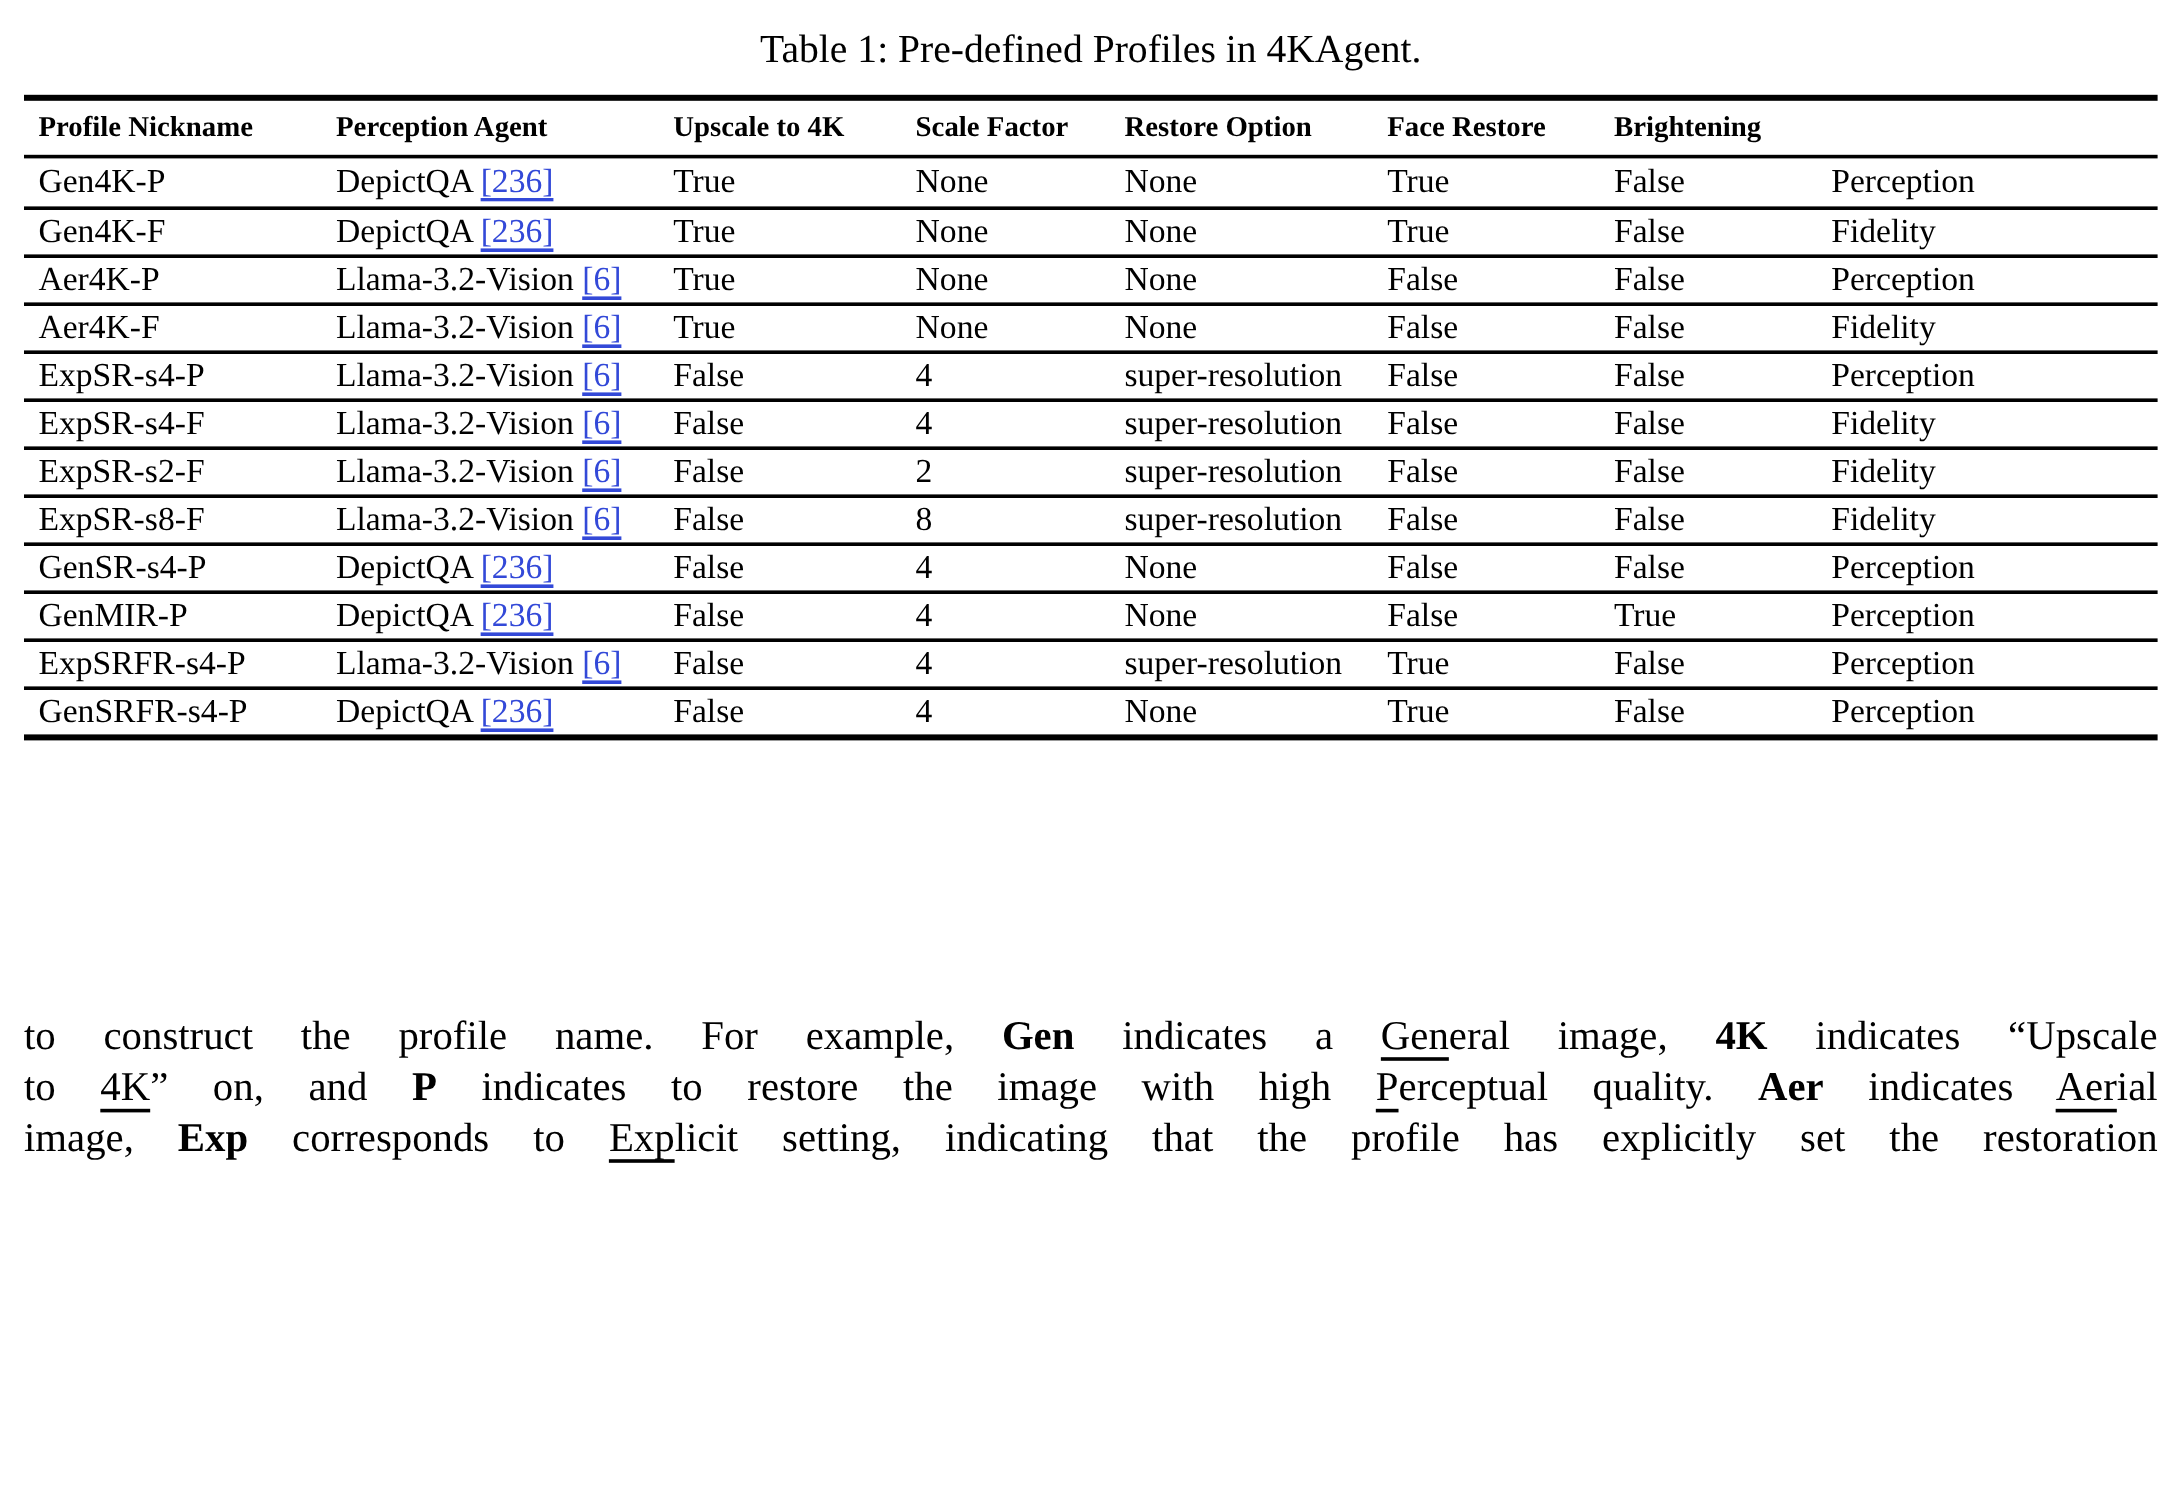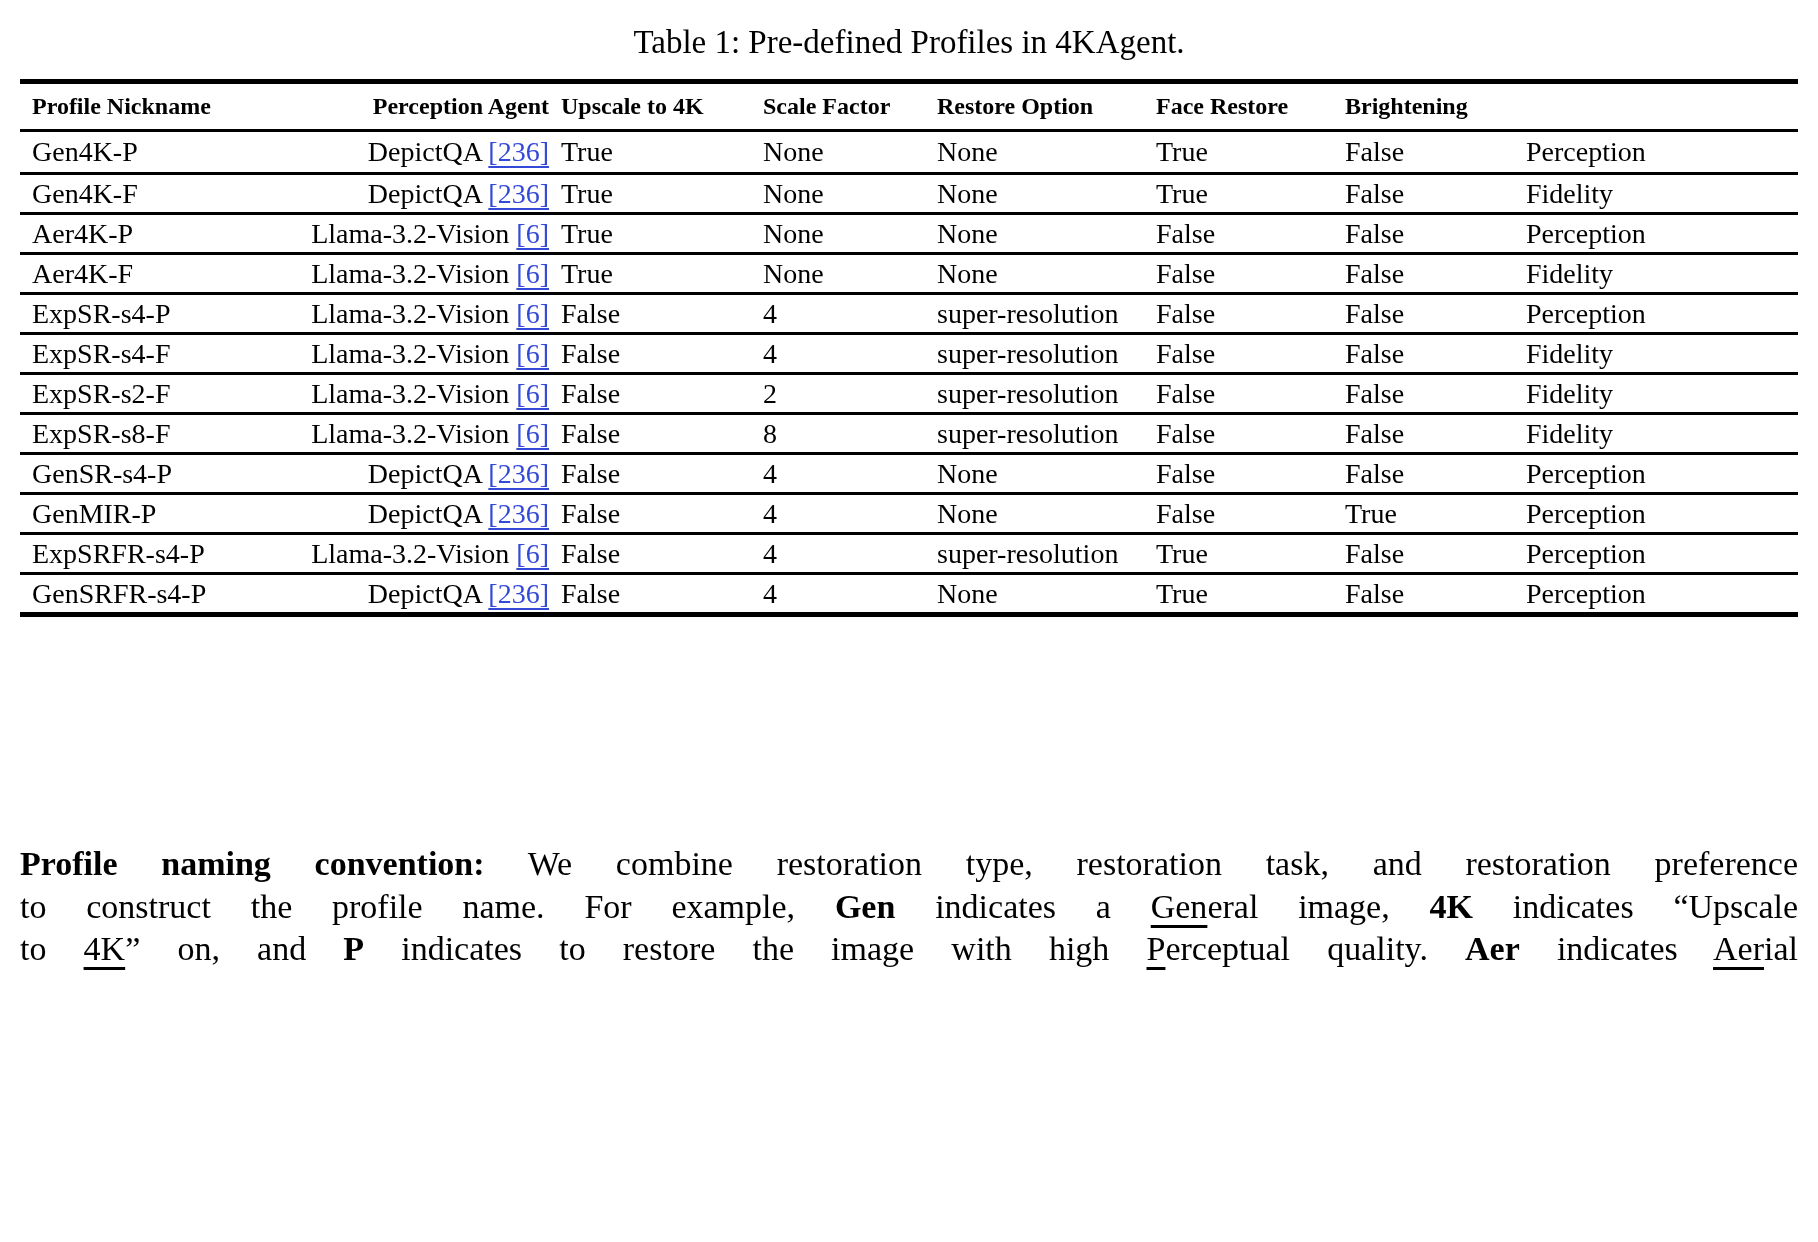--- a/index.html
+++ b/index.html
@@ -39,21 +39,21 @@
     font-size: 28px;
   }
   .tr + .tr { border-top: 3px solid #000; }
 
   .th, .td {
     padding-left: 12px;
     white-space: nowrap;
     overflow: hidden;
   }
   .c0 { width: 248px; }
-  .c1 { width: 281px; text-align: right; }
+  .c1 { width: 281px; }
   .c2 { width: 202px; }
   .c3 { width: 174px; }
   .c4 { width: 219px; }
   .c5 { width: 189px; }
   .c6 { width: 181px; }
   .c7 { width: 284px; }
 
   .cite {
     color: var(--link, #3349d8);
     text-decoration: underline;
@@ -218,18 +218,18 @@
           <div class="td c4">None</div>
           <div class="td c5">True</div>
           <div class="td c6">False</div>
           <div class="td c7">Perception</div>
         </div>
       </div>
     <div class="rule thick"></div>
   </div>
 
   <div class="caption">
-      <div class="cap-line"><span class="b">Profile naming convention:</span><span> We combine restoration type, restoration task, and restoration preference</span></div>
       <div class="cap-line"><span>to construct the profile name. For example, </span><span class="b">Gen</span><span> indicates a </span><span class="u">Gen</span><span>eral image, </span><span class="b">4K</span><span> indicates “Upscale</span></div>
       <div class="cap-line"><span>to </span><span class="u">4K</span><span>” on, and </span><span class="b">P</span><span> indicates to restore the image with high </span><span class="u">P</span><span>erceptual quality. </span><span class="b">Aer</span><span> indicates </span><span class="u">Aer</span><span>ial</span></div>
+      <div class="cap-line"><span>image, </span><span class="b">Exp</span><span> corresponds to </span><span class="u">Exp</span><span>licit setting, indicating that the profile has explicitly set the restoration</span></div>
     </div>
 
 </div>
 
 </body></html>

